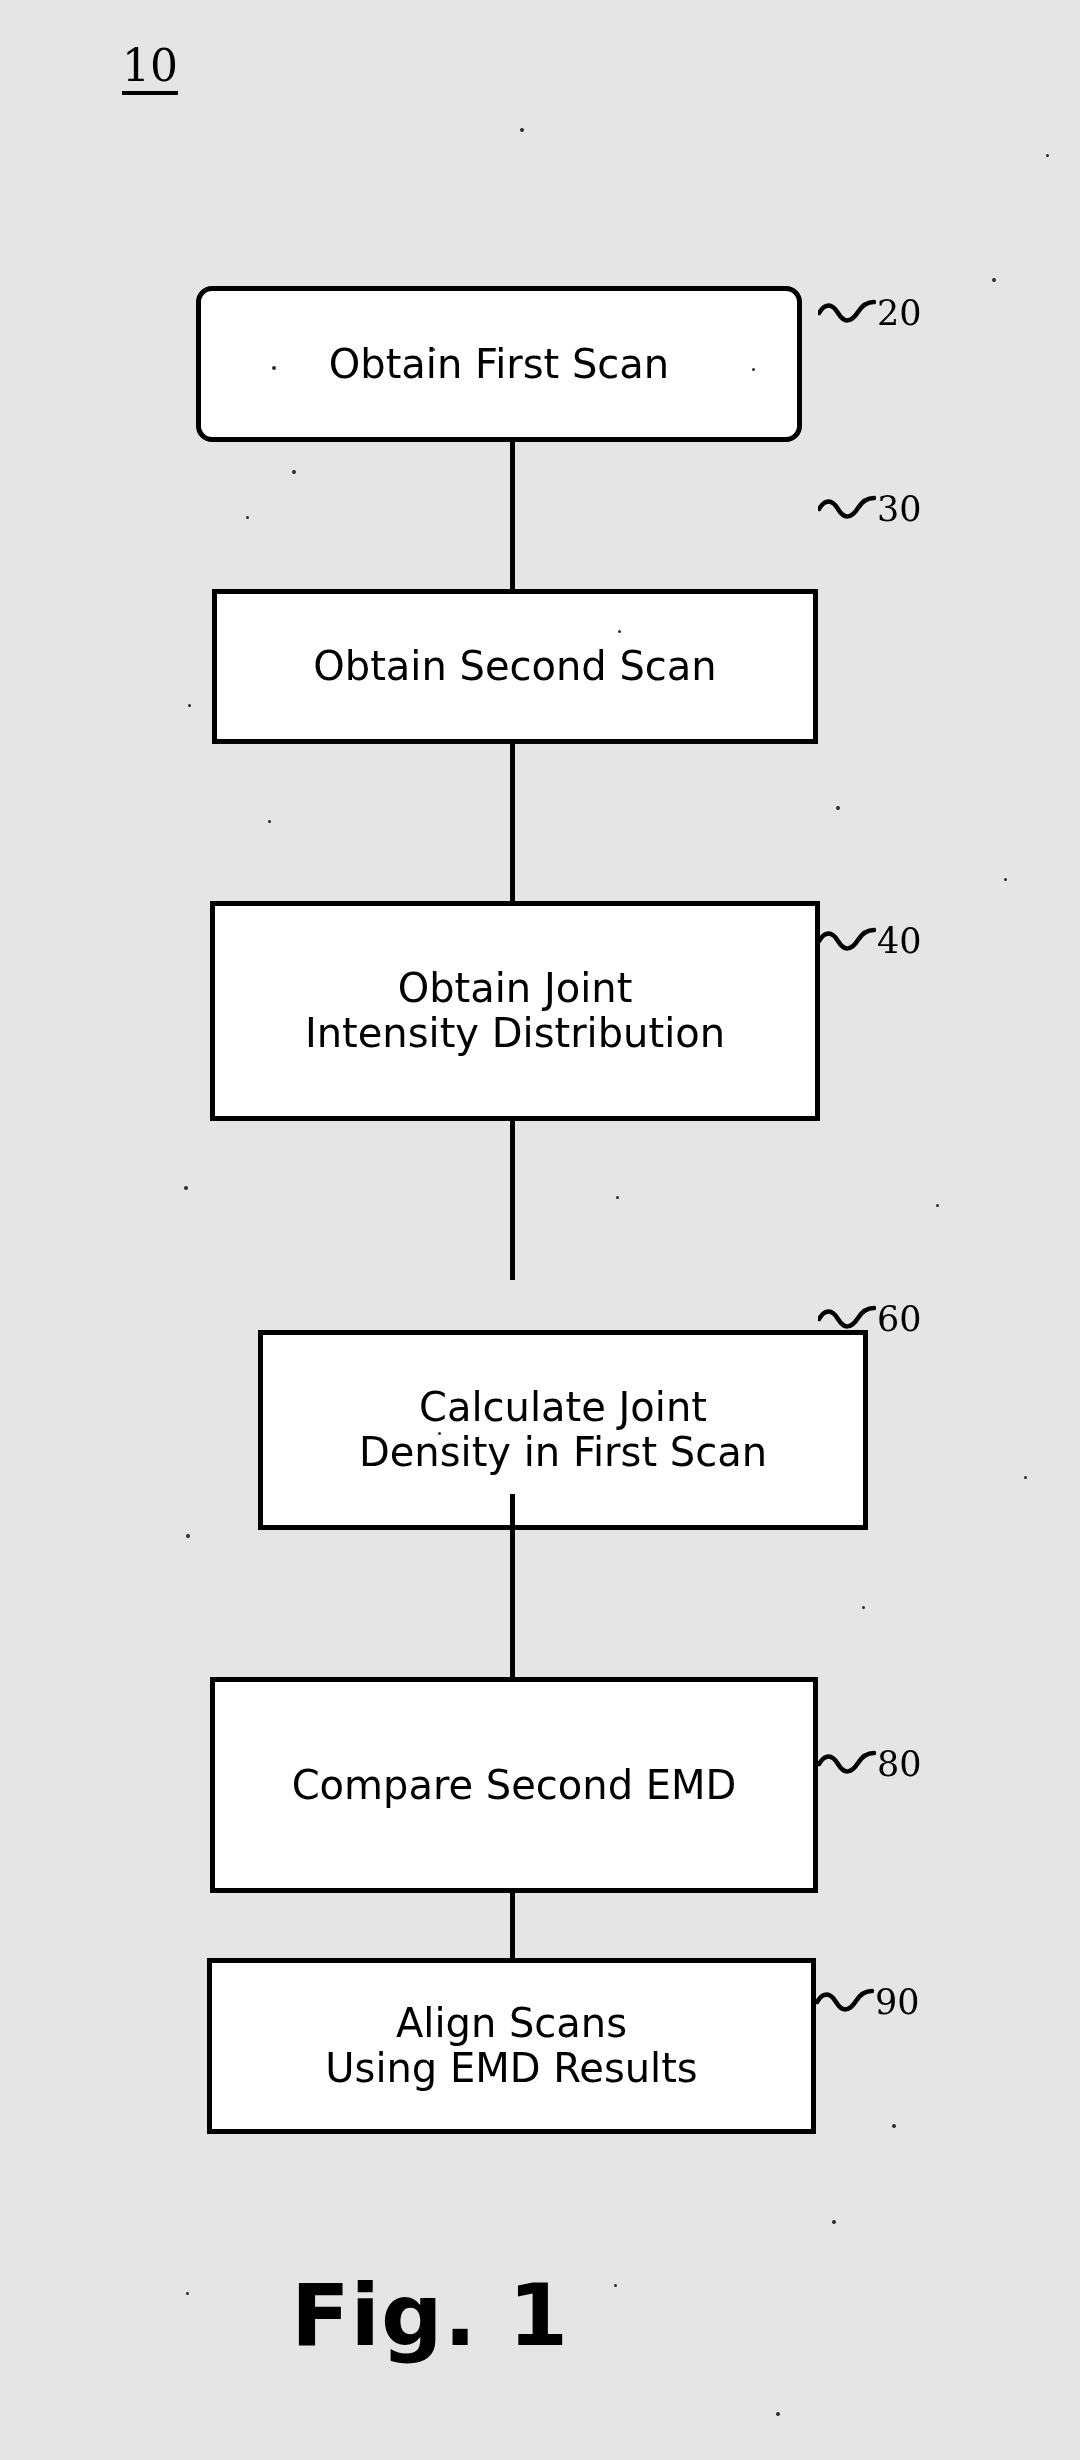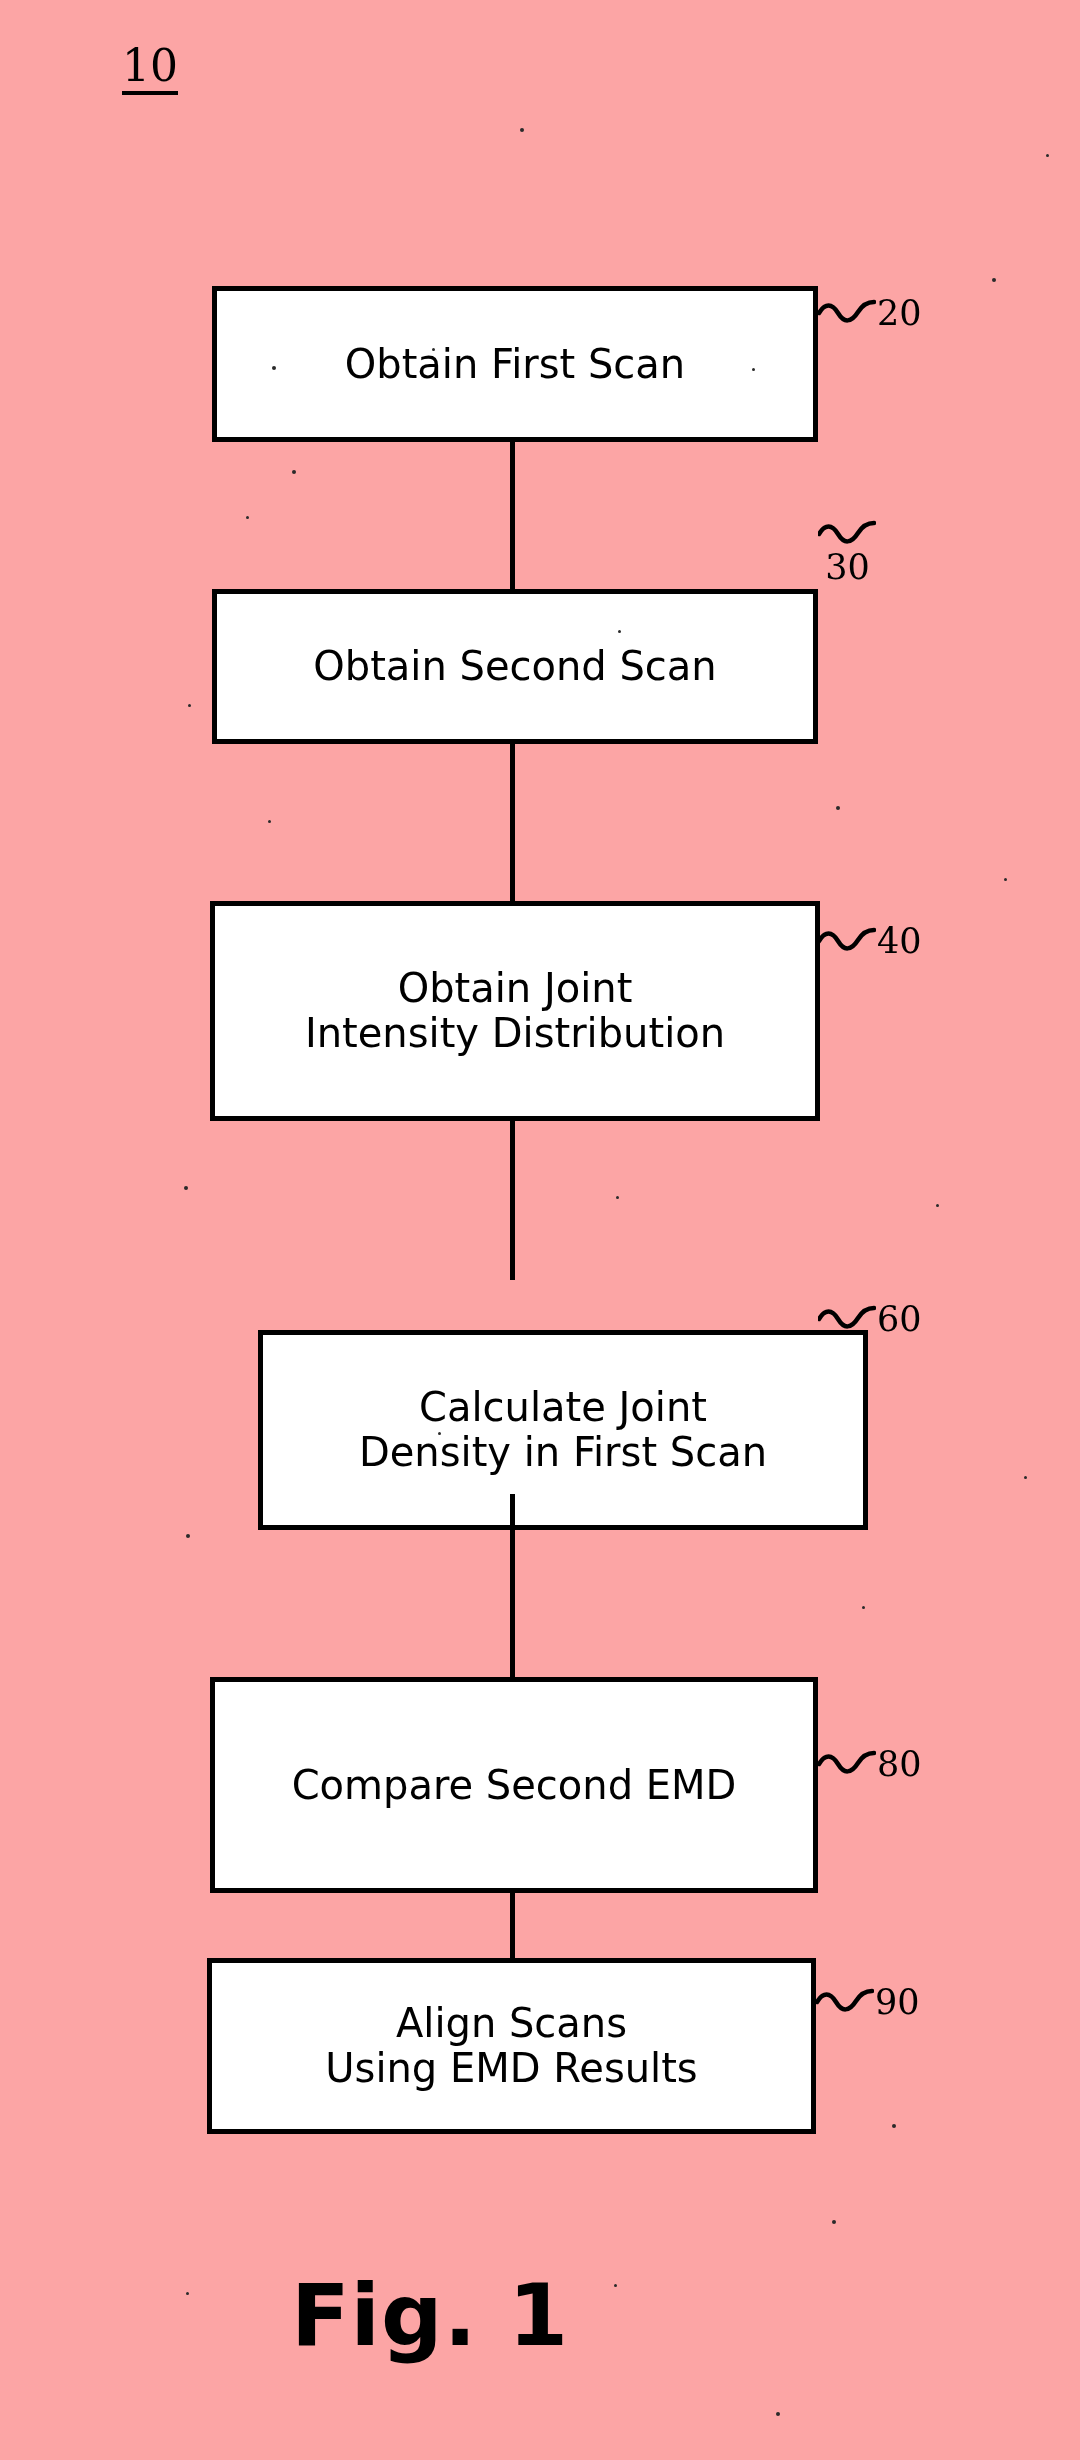--- a/index.html
+++ b/index.html
@@ -4,21 +4,21 @@
 <style>
   html, body {
     margin: 0;
     padding: 0;
     background: #ffffff;
   }
   #canvas {
     position: relative;
     width: 1080px;
     height: 2460px;
-    background: #fca5a5;
+    background: #e5e5e5;
     overflow: hidden;
     font-family: "DejaVu Sans", sans-serif;
     color: #000000;
   }
 
   
   .fig-ref {
     position: absolute;
     left: 122px;
     top: 44px;
@@ -101,36 +101,36 @@
     border-radius: 50%;
   }
 </style>
 </head>
 <body>
 
 <div id="canvas">
 
   <div class="fig-ref">10</div>
 
-  <div class="node" style="left:212px; top:286px; width:606px; height:156px;">
+  <div class="node" style="left:196px; top:286px; width:606px; height:156px;border-radius:16px;">
     <span class="node-label">Obtain First Scan</span>
   </div>
   <div class="callout" style="left:818px; top:296px;">
     <svg class="squiggle" viewBox="0 0 58 30">
       <path d="M1,14 C7,4 14,4 20,14 C26,24 33,24 40,13 C45,5 51,3 56,3" fill="none" stroke="#000" stroke-width="4.5" stroke-linecap="round"></path>
     </svg>
     <span class="ref-num">20</span>
   </div>
 
   <div class="connector" style="left:510px; top:441px; height:150px;"></div>
 
   <div class="node" style="left:212px; top:589px; width:606px; height:155px;">
     <span class="node-label">Obtain Second Scan</span>
   </div>
-  <div class="callout" style="left:818px; top:520px;flex-direction:column;">
+  <div class="callout" style="left:818px; top:492px;">
     <svg class="squiggle" viewBox="0 0 58 30">
       <path d="M1,14 C7,4 14,4 20,14 C26,24 33,24 40,13 C45,5 51,3 56,3" fill="none" stroke="#000" stroke-width="4.5" stroke-linecap="round"></path>
     </svg>
     <span class="ref-num">30</span>
   </div>
 
   <div class="connector" style="left:510px; top:743px; height:160px;"></div>
 
   <div class="node" style="left:210px; top:901px; width:610px; height:220px;">
     <span class="node-label">Obtain Joint

